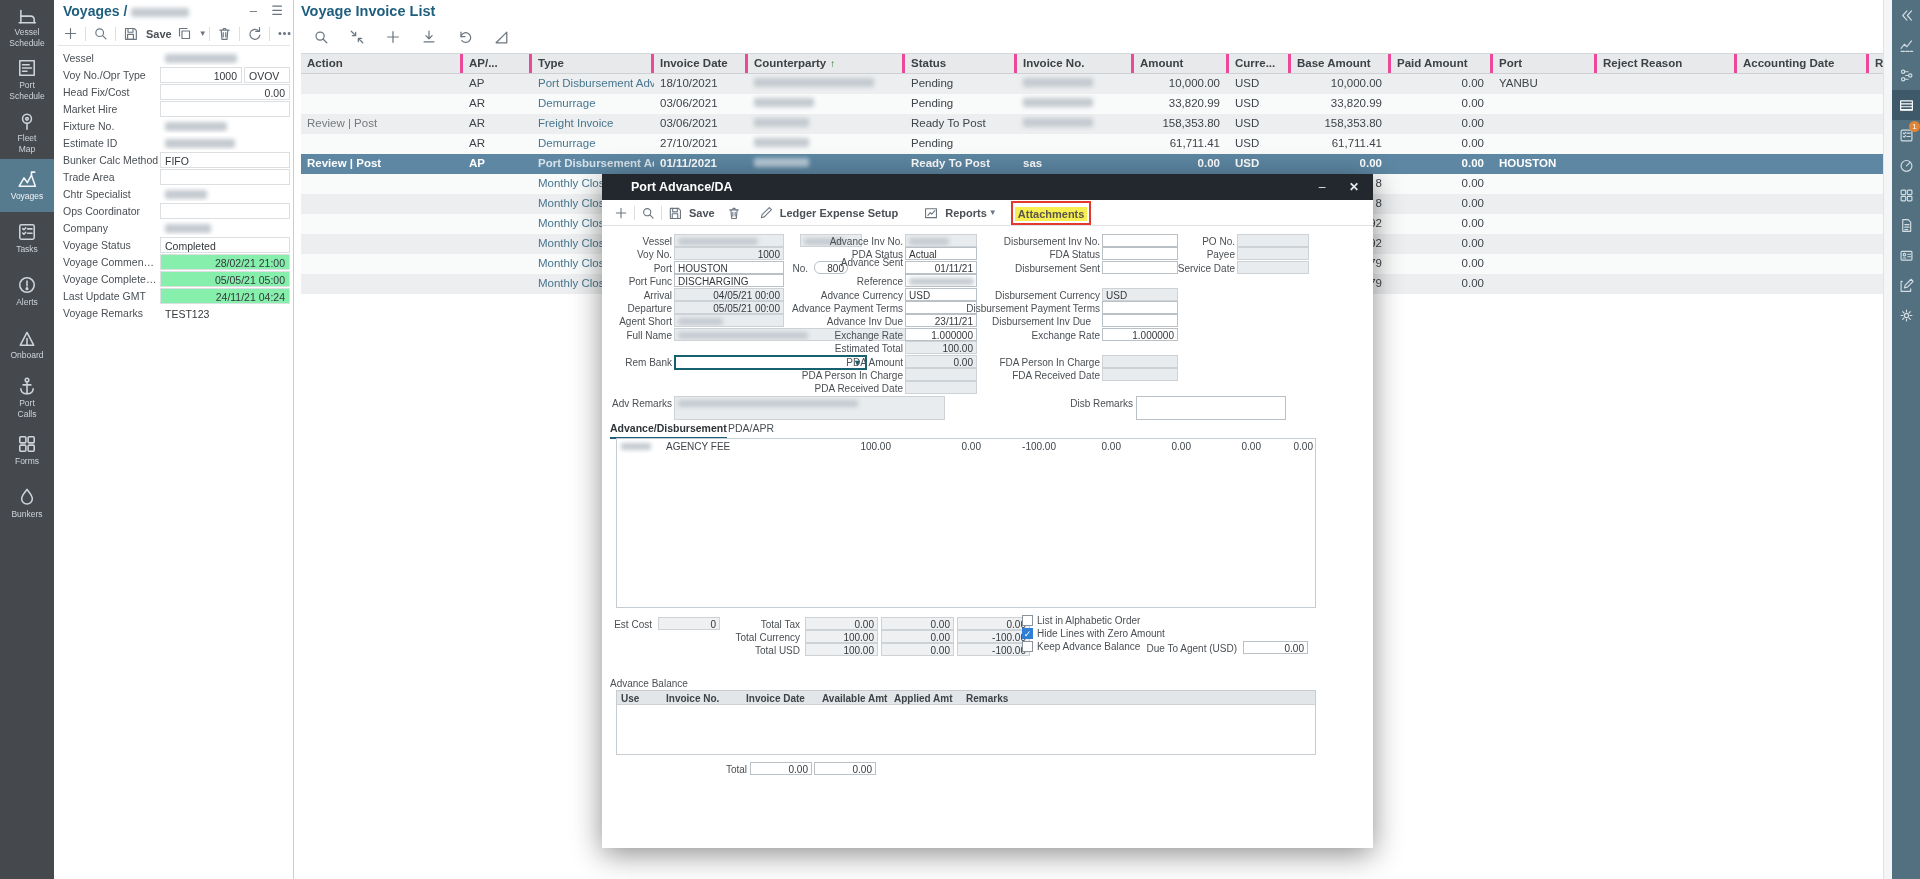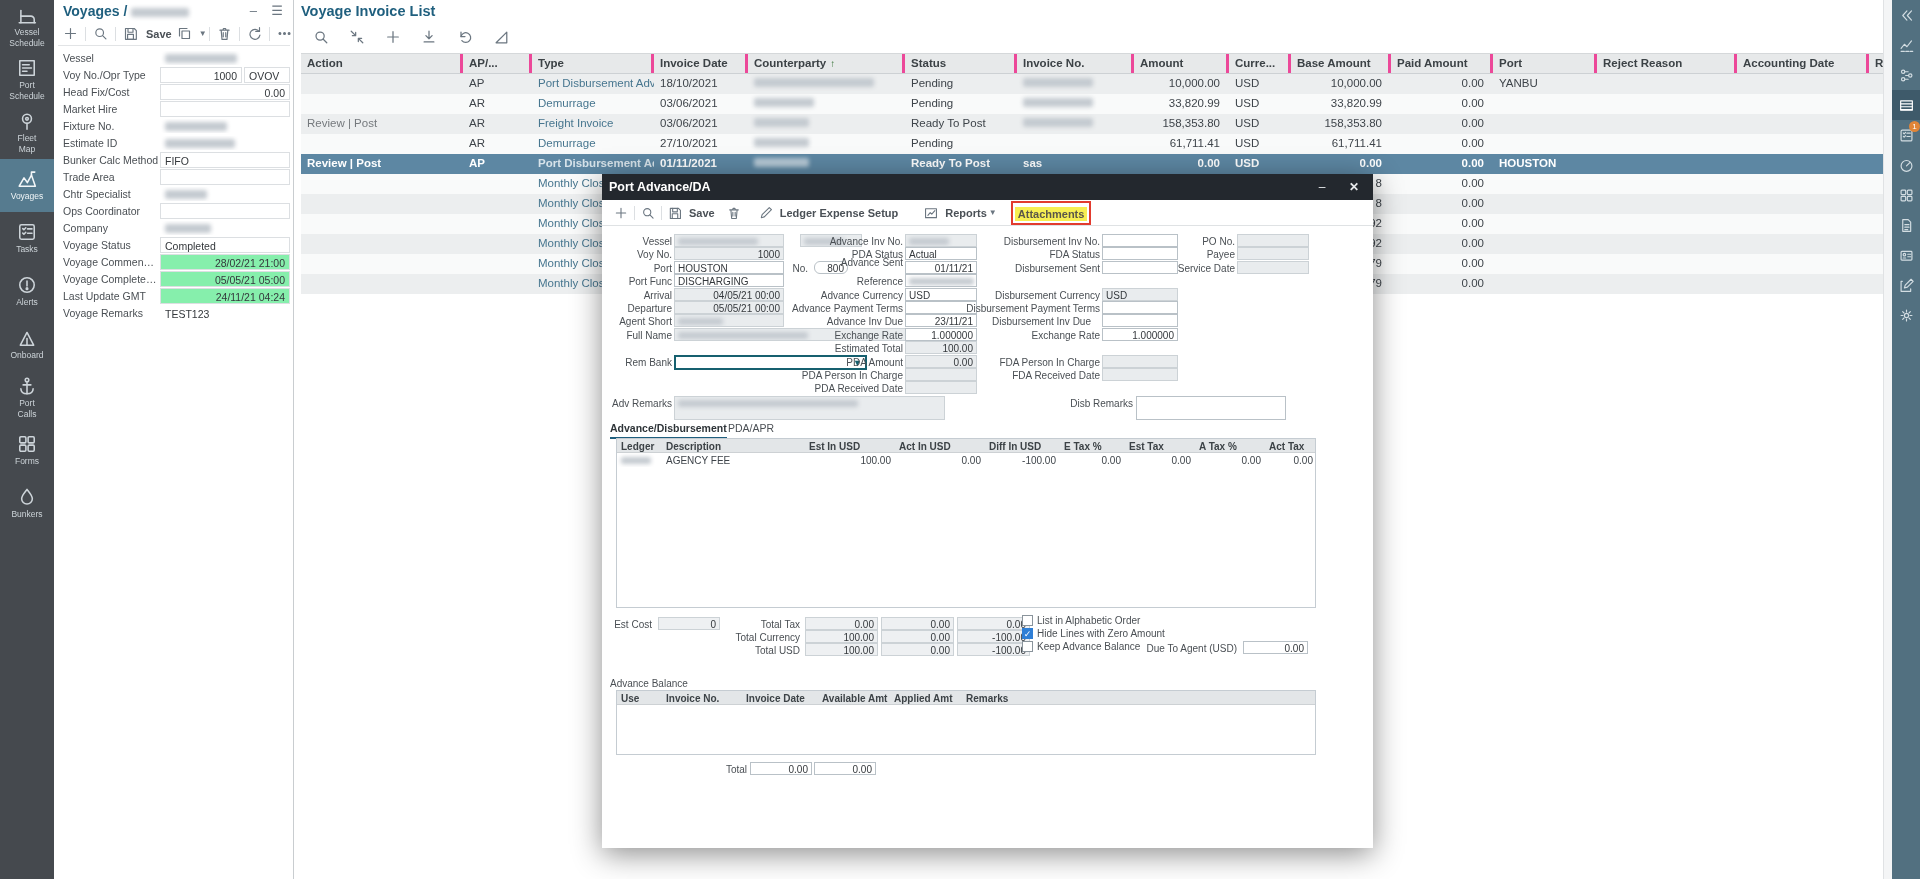--- a/index.html
+++ b/index.html
@@ -52,21 +52,21 @@
   .trow.sel  { background:#5d87a3; color:#fff; font-weight:bold; }
   .trow.sel .typelink { color:#d7e3ea; }
   .typelink { color:#47768f; }
   .actionlink { color:#75797d; }
   .trow.sel .actionlink { color:#fff; }
   .sortarrow { font-size:10px; margin-left:4px; color:#2e6e2e; }
 
   
   #modal { position:absolute; left:602px; top:174px; width:771px; height:674px; background:#fff; z-index:20; box-shadow:0 6px 28px rgba(0,0,0,.45); }
   #mtitlebar { position:absolute; left:0; top:0; width:100%; height:26px; background:#23282e; color:#fff; }
-  #mtitlebar .mt { position:absolute; left:7px; top:6px; font-size:12.5px; font-weight:bold; }
+  #mtitlebar .mt { position:absolute; left:29px; top:6px; font-size:12.5px; font-weight:bold; }
   .winbtn { position:absolute; top:4px; width:22px; height:18px; color:#e8eaec; font-size:12px; text-align:center; line-height:18px; cursor:pointer; }
   #modtoolbar { position:absolute; left:0; top:26px; width:100%; height:26px; display:flex; align-items:center; border-bottom:1px solid #dfe2e4; background:#fff; padding-left:8px; }
   #modtoolbar .ticon { width:14px; height:14px; margin:0 4px; }
   #modtoolbar .titem { display:flex; align-items:center; margin-right:8px; cursor:pointer; }
   .attach-wrap { border:2px solid #e23b2e; padding:1px 2px; margin-left:6px; }
   .attach-txt { background:#f7ee52; font-size:11px; font-weight:bold; color:#5a5649; padding:1px 3px; }
   #mbody { position:absolute; left:0; top:0; width:100%; height:100%; }
   .mf-label { position:absolute; font-size:10px; color:#4a4f54; text-align:right; white-space:nowrap; padding-top:2px; }
   .mf-input { position:absolute; height:13px; font-size:10px; color:#34383c; background:#fff; border:1px solid #b9c1c7; padding:1px 3px 0 3px; white-space:nowrap; overflow:hidden; }
   .mf-input.gray { background:#e9ecee; border-color:#ccd2d6; }
@@ -700,31 +700,20 @@
       <div class="mf-input gray" style="left: 635px; top: 73.4px; width: 72px;"></div>
       <div class="mf-label" style="left: 560px; width: 73px; top: 86.8px;">Service Date</div>
       <div class="mf-input gray" style="left: 635px; top: 86.8px; width: 72px;"></div>
       <div class="mf-label" style="left: 0px; width: 70px; top: 222px;">Adv Remarks</div>
       <div class="mf-input gray" style="left: 72px; top: 222px; width: 271px; height: 24px;"><span class="blob" style="width:180px;height:7px"></span></div>
       <div class="mf-label" style="left: 440px; width: 91px; top: 222px;">Disb Remarks</div>
       <div class="mf-input" style="left: 534px; top: 222px; width: 150px; height: 24px;"></div>
       <div class="mtab active" style="left: 8px; top: 248px;">Advance/Disbursement</div>
       <div class="mtab" style="left: 126px; top: 248px;">PDA/APR</div>
       <div class="mgrid" style="left: 14px; top: 264px; width: 700px; height: 170px;">
-        <div class="grow ghead">
-          <div class="gcell" style="width: 45px;">Ledger</div>
-          <div class="gcell" style="width: 143px;">Description</div>
-          <div class="gcell" style="width: 90px;">Est In USD</div>
-          <div class="gcell" style="width: 90px;">Act In USD</div>
-          <div class="gcell" style="width: 75px;">Diff In USD</div>
-          <div class="gcell" style="width: 65px;">E Tax %</div>
-          <div class="gcell" style="width: 70px;">Est Tax</div>
-          <div class="gcell" style="width: 70px;">A Tax %</div>
-          <div class="gcell" style="width: 52px;">Act Tax</div>
-        </div>
         <div class="grow">
           <div class="gcell" style="width: 45px;"><span class="blob" style="width:30px;height:7px"></span></div>
           <div class="gcell" style="width: 143px;">AGENCY FEE</div>
           <div class="gcell num" style="width: 90px;">100.00</div>
           <div class="gcell num" style="width: 90px;">0.00</div>
           <div class="gcell num" style="width: 75px;">-100.00</div>
           <div class="gcell num" style="width: 65px;">0.00</div>
           <div class="gcell num" style="width: 70px;">0.00</div>
           <div class="gcell num" style="width: 70px;">0.00</div>
           <div class="gcell num" style="width: 52px;">0.00</div>

